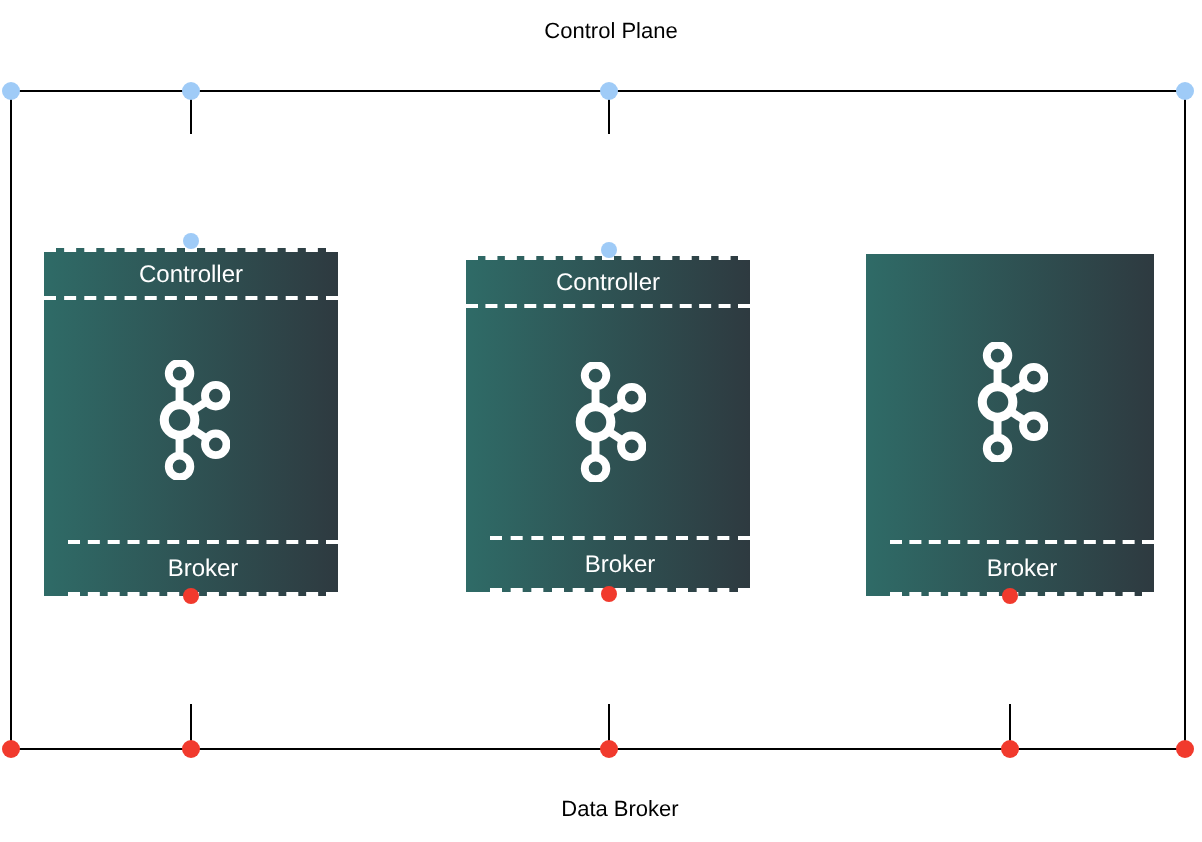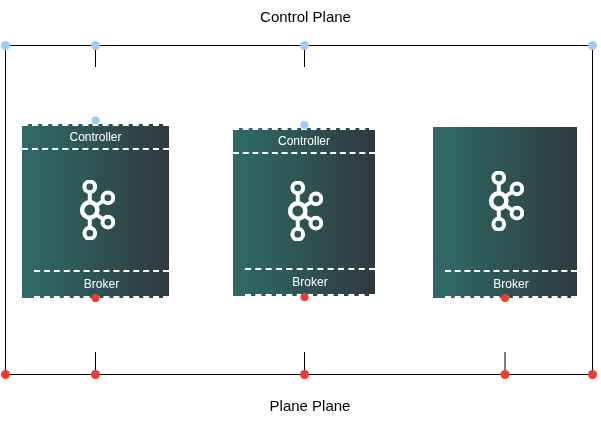--- a/index.html
+++ b/index.html
@@ -76,21 +76,21 @@
   }
   .kafka-logo line {
     stroke: #ffffff;
     stroke-width: 7;
   }
   
   .plane-label {
     position: absolute;
     background: var(--plane-label-bg, #fff);
     color: var(--plane-label-text, #000);
-    font-size: 15px;
+    font-size: 11px;
     display: flex;
     align-items: center;
     justify-content: center;
     z-index: 4;
     text-align: center;
   }
   #control-label { left: 255px; top: 0px;   width: 101px; height: 32px; }
   #data-label    { left: 265px; top: 389px; width: 90px;  height: 32px; }
 </style>
 </head>
@@ -152,21 +152,21 @@
           <circle cx="22" cy="53" r="13.5" stroke-width="8"></circle>
           <circle cx="22" cy="94" r="9.5" stroke-width="7"></circle>
           <circle cx="54" cy="31.5" r="9.5" stroke-width="7"></circle>
           <circle cx="54" cy="74.5" r="9.5" stroke-width="7"></circle>
         </svg>
       </div>
       <div class="band footer">Broker</div>
     </div>
   </div>
 
-  <div class="plane-label" id="data-label">Plane Plane</div>
+  <div class="plane-label" id="data-label">Data Broker</div>
 
   <svg class="wires" viewBox="0 0 601 421" shape-rendering="geometricPrecision">
 
     <path d="M5.5 45.5 H592.5"></path>
     <path d="M5.5 374.5 H592.5"></path>
     <path d="M5.5 45.5 V374.5"></path>
     <path d="M592.5 45.5 V374.5"></path>
 
     <path d="M95.5 45.5 V67"></path>
     <path d="M304.5 45.5 V67"></path>

